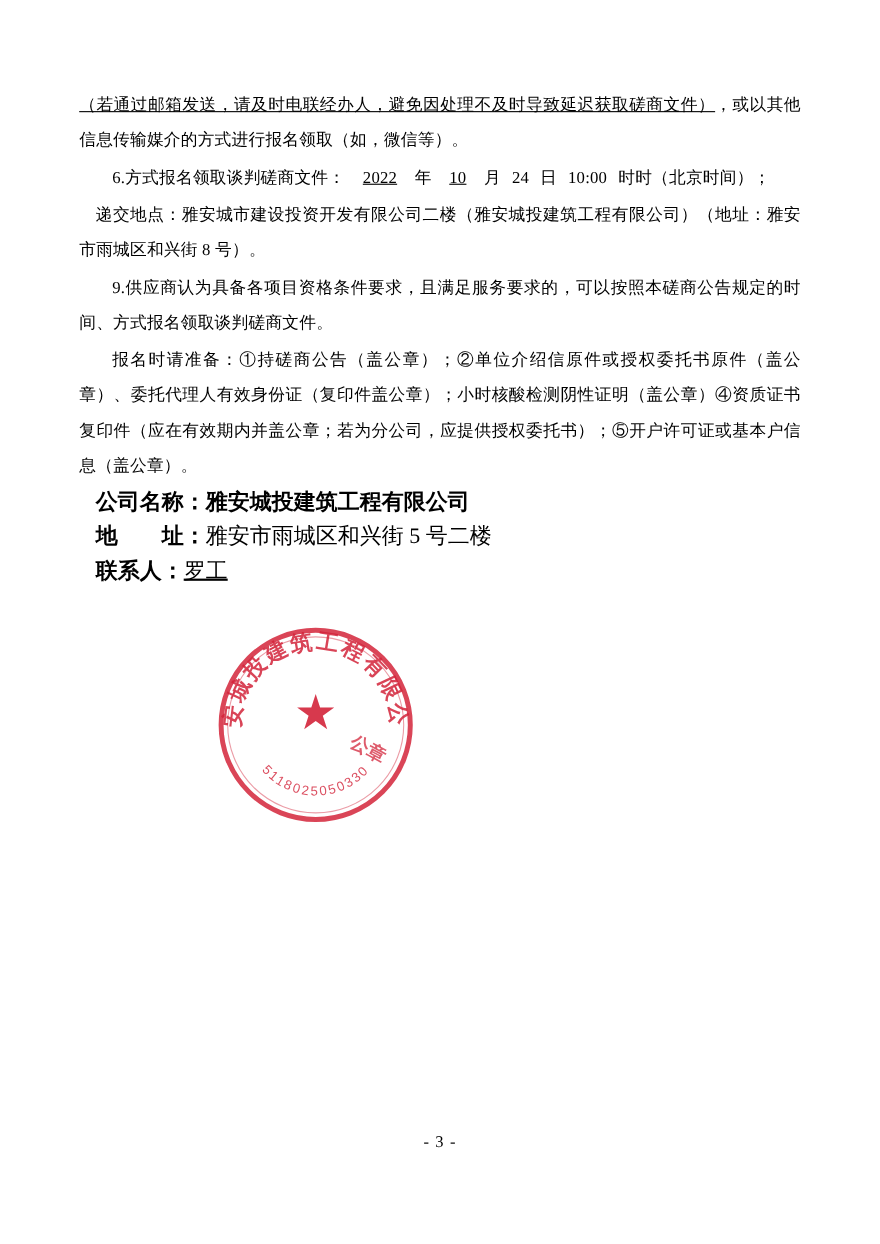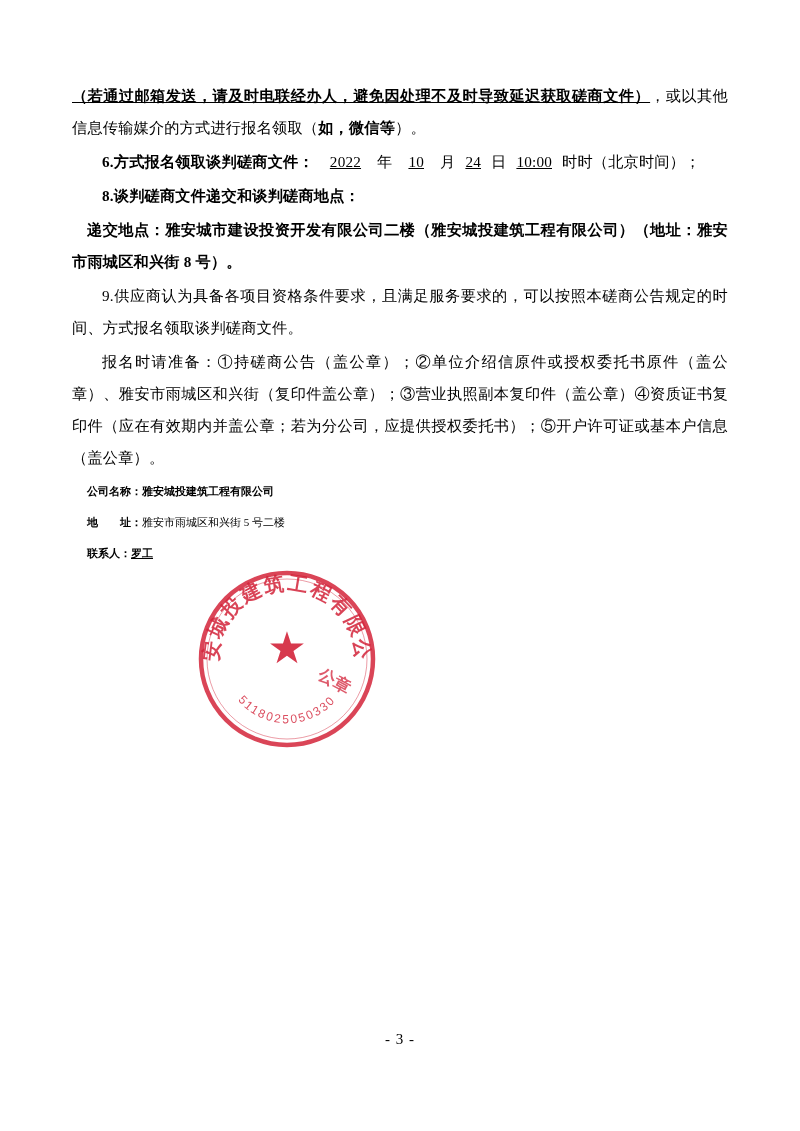--- a/index.html
+++ b/index.html
@@ -30,32 +30,31 @@
   }
   .para {
     font-size: 15.2px;
     line-height: 32px;
     text-align: justify;
     margin: 0 0 2px 0;
     letter-spacing: 0.2px;
   }
   .indent2 { text-indent: 30px; }
   .indent1 { text-indent: 15px; }
-  .bold { font-weight: bold; }
+  .bold { font-weight: normal; }
   .u { text-decoration: underline; }
   .u-sp {
-    text-decoration: underline;
     padding: 0 10px;
   }
   .u-wide {
     text-decoration: underline;
     padding: 0 16px;
   }
   .contact-line {
-    font-size: 11px;
+    font-size: 20px;
     line-height: 31px;
     margin: 0;
   }
   .contact-label {
     font-weight: bold;
   }
   .seal {
     position: absolute;
     left: 196px;
     top: 568px;
@@ -82,30 +81,27 @@
 
     <p class="para">
       <span class="bold u">（若通过邮箱发送，请及时电联经办人，避免因处理不及时导致延迟获取磋商文件）</span><span>，或以其他信息传输媒介的方式进行报名领取（</span><span class="bold">如，微信等</span><span>）。</span>
     </p>
 
     <p class="para indent2">
       <span class="bold">6.</span><span class="bold">方式报名领取谈判磋商文件：</span><span class="u-wide">2022</span>年<span class="u-wide">10</span>月<span class="u-sp">24</span>日<span class="u-sp">10:00</span>时<span>时（北京时间）；</span>
     </p>
 
 
-    <p class="para indent2">
-      <span class="bold">8.</span><span class="bold">谈判磋商文件递交和谈判磋商地点：</span>
-    </p>
 
     <p class="para indent1 bold">递交地点：雅安城市建设投资开发有限公司二楼（雅安城投建筑工程有限公司）（地址：雅安市雨城区和兴街 8 号）。</p>
 
 
     <p class="para indent2">9.供应商认为具备各项目资格条件要求，且满足服务要求的，可以按照本磋商公告规定的时间、方式报名领取谈判磋商文件。</p>
 
-    <p class="para indent2">报名时请准备：①持磋商公告（盖公章）；②单位介绍信原件或授权委托书原件（盖公章）、雅安市雨城区和兴街（复印件盖公章）；③营业执照副本复印件（盖公章）④资质证书复印件（应在有效期内并盖公章；若为分公司，应提供授权委托书）；⑤开户许可证或基本户信息（盖公章）。</p>
+    <p class="para indent2">报名时请准备：①持磋商公告（盖公章）；②单位介绍信原件或授权委托书原件（盖公章）、委托代理人有效身份证（复印件盖公章）；小时核酸检测阴性证明（盖公章）④资质证书复印件（应在有效期内并盖公章；若为分公司，应提供授权委托书）；⑤开户许可证或基本户信息（盖公章）。</p>
 
 
     <p class="contact-line indent1">
       <span class="contact-label">公司名称：</span><span class="contact-label">雅安城投建筑工程有限公司</span>
     </p>
 
     <p class="contact-line indent1">
       <span class="contact-label">地　　址：</span><span>雅安市雨城区和兴街 5 号二楼</span>
     </p>
 

